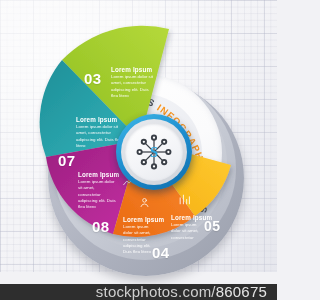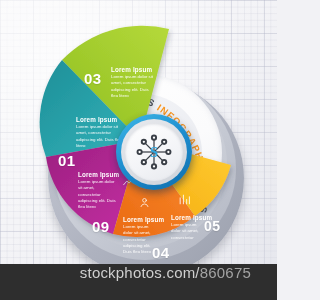--- a/index.html
+++ b/index.html
@@ -24,28 +24,28 @@
   }
   .bg-wash{
     position:absolute;left:0;top:0;width:277px;height:272px;
     background:
       radial-gradient(circle at 30% 25%, rgba(255,255,255,.75) 0%, rgba(255,255,255,0) 60%),
       linear-gradient(135deg, rgba(255,255,255,.55) 0%, rgba(255,255,255,0) 45%, rgba(214,216,226,.45) 100%);
   }
 
   
   .watermark{
-    position:absolute;left:0;bottom:0;width:277px;height:36px;
+    position:absolute;left:0;bottom:0;width:277px;height:16px;
     background:#2e2e2e;color:#e9e9e9;
-    display:flex;align-items:flex-start;justify-content:flex-end;
-    padding-right:26px;box-sizing:border-box;
+    display:flex;align-items:flex-end;justify-content:flex-end;
+    padding-right:10px;box-sizing:border-box;
     font-size:15px;letter-spacing:.2px;
   }
   .watermark .wm-dom{color:#cfcfcf;}
-  .watermark .wm-id{color:#a3a3a3;}
+  .watermark .wm-id{color:#e5e5e5;}
 
   
   .wheel{position:absolute;left:18px;top:18px;width:244px;height:244px;}
 
   .ring{position:absolute;border-radius:50%;}
 
   
   .ring-outer3{
     left:30px;top:62px;width:196px;height:196px;
     background:linear-gradient(135deg,#c9ccd6 0%,#aeb2bf 55%,#9ba0ad 100%);
@@ -231,33 +231,33 @@
       <svg viewBox="0 0 24 24" fill="none" stroke="#ffffff" stroke-width="1.5">
         <circle cx="12" cy="12" r="9"></circle>
         <path d="M8 12.5l2.5 2.5L16 9.5" stroke-linecap="round" stroke-linejoin="round"></path>
       </svg>
     </div>
 
     <div class="ptext t2">
       <p class="ptitle">Lorem Ipsum</p>
       <p class="pbody">Lorem ipsum dolor sit amet, consectetur adipiscing elit. Duis fleu litero</p>
     </div>
-    <div class="pnum n2">01</div>
+    <div class="pnum n2">07</div>
     <div class="picon i2">
       <svg viewBox="0 0 24 24" fill="none" stroke="#ffffff" stroke-width="1.5" stroke-linejoin="round">
         <path d="M21 3L3 10.5l7 2.8L21 3z"></path>
         <path d="M21 3l-6.5 18-4.5-7.7L21 3z"></path>
       </svg>
     </div>
 
     <div class="ptext t3">
       <p class="ptitle">Lorem Ipsum</p>
       <p class="pbody">Lorem ipsum dolor sit amet, consectetur adipiscing elit. Duis fleu litero</p>
     </div>
-    <div class="pnum n3">09</div>
+    <div class="pnum n3">08</div>
     <div class="picon i3">
       <svg viewBox="0 0 24 24" fill="none" stroke="#ffffff" stroke-width="1.6" stroke-linecap="round" stroke-linejoin="round">
         <path d="M3 18L9 11l4 4 7-8"></path>
         <path d="M16 3h5v5"></path>
       </svg>
     </div>
 
     <div class="ptext t4">
       <p class="ptitle">Lorem Ipsum</p>
       <p class="pbody">Lorem ipsum dolor sit amet, consectetur adipiscing elit. Duis fleu litero</p>

